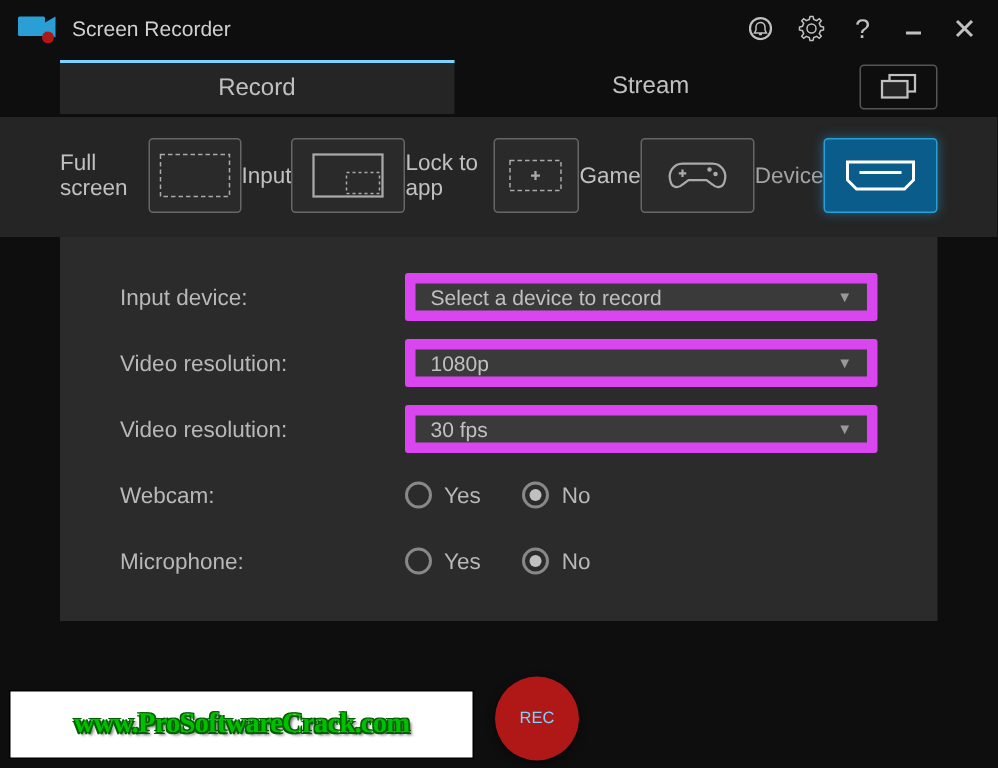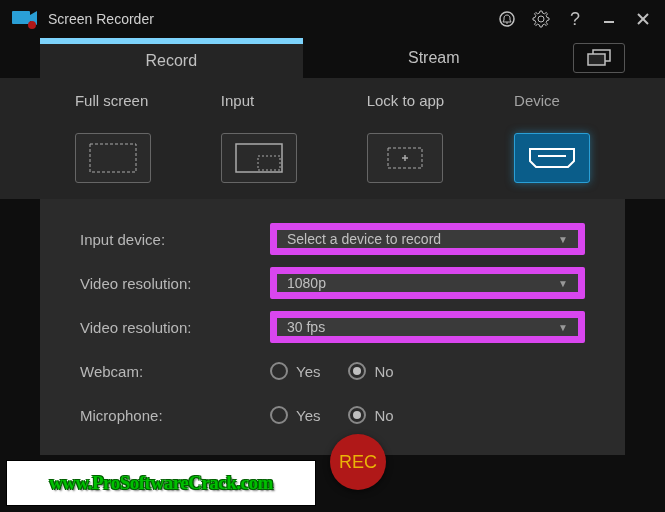--- a/index.html
+++ b/index.html
@@ -4,42 +4,42 @@
 <style>
 * { margin: 0; padding: 0; box-sizing: border-box; font-family: 'Segoe UI', Arial, sans-serif; }
 body { width: 665px; height: 512px; background: #0e0e0e; overflow: hidden; position: relative; }
 .titlebar { height: 38px; display: flex; align-items: center; padding: 0 12px; background: #0e0e0e; justify-content: flex-end; }
 .app-icon { width: 26px; height: 20px; position: relative; margin-right: 10px; }
 .app-title { color: #d0d0d0; font-size: 14px; flex: 1; }
 .tb-controls { display: flex; align-items: center; gap: 14px; }
 .tb-btn { width: 20px; height: 20px; display: flex; align-items: center; justify-content: center; color: #c0c0c0; cursor: pointer; }
 .tabs { display: flex; align-items: center; height: 40px; padding: 0 40px 0 40px; background: #0e0e0e; }
 .tab { flex: 1; text-align: center; color: #c0c0c0; font-size: 16px; padding: 8px 0; cursor: pointer; }
-.tab.active { background: #252525; border-top: 6px solid #7dd3fc; }
+.tab.active { background: #252525; border-top: 2px solid #7dd3fc; }
 .multi-btn { width: 52px; height: 30px; border: 1px solid #555; border-radius: 3px; display: flex; align-items: center; justify-content: center; margin-left: 8px; cursor: pointer; }
 .modes { display: flex; justify-content: space-around; padding: 14px 40px 16px 40px; background: #252525; }
-.mode { display: flex; flex-direction: column; align-items: flex-start; gap: 24px; cursor: pointer; }
+.mode { display: flex; flex-direction: row; align-items: center; gap: 0; cursor: pointer; }
 .mode-label { color: #c0c0c0; font-size: 15px; }
 .mode.active .mode-label { color: #a3a3a3; }
 .mode-icon { width: 76px; height: 50px; border: 1px solid #666; border-radius: 3px; display: flex; align-items: center; justify-content: center; background: #2a2a2a; }
 .mode.active .mode-icon { background: #0a5d8a; border-color: #2a9fd6; box-shadow: 0 0 8px rgba(42,159,214,0.5); }
 .settings { background: #2b2b2b; margin: 0 40px; padding: 18px 40px; }
 .row { display: flex; align-items: center; height: 44px; }
 .row-label { width: 190px; color: #b8b8b8; font-size: 15px; }
 .select { flex: 1; height: 32px; background: #3a3a3a; border: 7px solid #d946ef; border-radius: 2px; display: flex; align-items: center; padding: 0 10px; color: #c0c0c0; font-size: 14px; cursor: pointer; position: relative; }
 .select::after { content: '▼'; position: absolute; right: 10px; font-size: 10px; color: #999; }
 .radios { display: flex; gap: 28px; align-items: center; }
 .radio-opt { display: flex; align-items: center; gap: 8px; cursor: pointer; }
 .radio-circle { width: 18px; height: 18px; border: 2px solid #888; border-radius: 50%; display: flex; align-items: center; justify-content: center; }
 .radio-circle.sel::after { content: ''; width: 8px; height: 8px; background: #c0c0c0; border-radius: 50%; }
 .radio-lbl { color: #b8b8b8; font-size: 15px; }
 .bottom { position: absolute; bottom: 0; left: 0; right: 0; height: 89px; display: flex; align-items: center; }
 .watermark { position: absolute; left: 6px; bottom: 6px; height: 46px; width: 310px; background: #fff; border: 1px solid #000; display: flex; align-items: center; justify-content: center; }
 .wm-text { font-family: 'Comic Sans MS', cursive; font-size: 19px; font-weight: bold; color: #00c000; text-shadow: -1px -1px 0 #006000, 1px -1px 0 #006000, -1px 1px 0 #006000, 1px 1px 0 #006000, 2px 2px 2px rgba(0,0,0,0.6); letter-spacing: -0.5px; }
-.rec-btn { position: absolute; left: 330px; bottom: 22px; width: 56px; height: 56px; background: #b01818; border-radius: 50%; display: flex; align-items: center; justify-content: center; color: #eab308; font-size: 18px; font-weight: 500; cursor: pointer; box-shadow: 0 2px 6px rgba(0,0,0,0.5); }
+.rec-btn { position: absolute; left: 330px; bottom: 5px; width: 56px; height: 56px; background: #b01818; border-radius: 50%; display: flex; align-items: center; justify-content: center; color: #7dd3fc; font-size: 11px; font-weight: 500; cursor: pointer; box-shadow: 0 2px 6px rgba(0,0,0,0.5); }
 </style>
 </head>
 <body>
 
 <div class="titlebar">
   <div class="app-icon">
     <svg width="26" height="20" viewBox="0 0 26 20">
         <rect x="0" y="2" width="18" height="13" rx="1" fill="#2a9fd6"></rect>
         <path d="M18 6 L25 2 L25 16 L18 12 Z" fill="#2a9fd6"></path>
         <circle cx="20" cy="16" r="4" fill="#b01818"></circle>
@@ -106,20 +106,32 @@
   <div class="mode">
     <div class="mode-label">Lock to app</div>
     <div class="mode-icon">
       <svg width="50" height="32" viewBox="0 0 50 32">
           <rect x="8" y="6" width="34" height="20" fill="none" stroke="#aaa" stroke-width="1" stroke-dasharray="3 2"></rect>
           <line x1="22" y1="16" x2="28" y2="16" stroke="#aaa" stroke-width="1.5"></line>
           <line x1="25" y1="13" x2="25" y2="19" stroke="#aaa" stroke-width="1.5"></line>
         </svg>
     </div>
   </div>
+  <div class="mode">
+    <div class="mode-label">Game</div>
+    <div class="mode-icon">
+      <svg width="44" height="28" viewBox="0 0 44 28">
+          <path d="M12 6 L32 6 C38 6 42 12 40 18 C39 22 35 23 32 20 L28 17 L16 17 L12 20 C9 23 5 22 4 18 C2 12 6 6 12 6 Z" fill="none" stroke="#aaa" stroke-width="1.5"></path>
+          <line x1="12" y1="10" x2="12" y2="15" stroke="#aaa" stroke-width="1.5"></line>
+          <line x1="9.5" y1="12.5" x2="14.5" y2="12.5" stroke="#aaa" stroke-width="1.5"></line>
+          <circle cx="30" cy="10" r="1.5" fill="#aaa"></circle>
+          <circle cx="34" cy="13" r="1.5" fill="#aaa"></circle>
+        </svg>
+    </div>
+  </div>
   <div class="mode active">
     <div class="mode-label">Device</div>
     <div class="mode-icon">
       <svg width="48" height="22" viewBox="0 0 48 22">
           <path d="M2 2 L46 2 L46 14 L40 20 L8 20 L2 14 Z" fill="none" stroke="#fff" stroke-width="2"></path>
           <line x1="10" y1="9" x2="38" y2="9" stroke="#fff" stroke-width="2"></line>
         </svg>
     </div>
   </div>
 </div>

